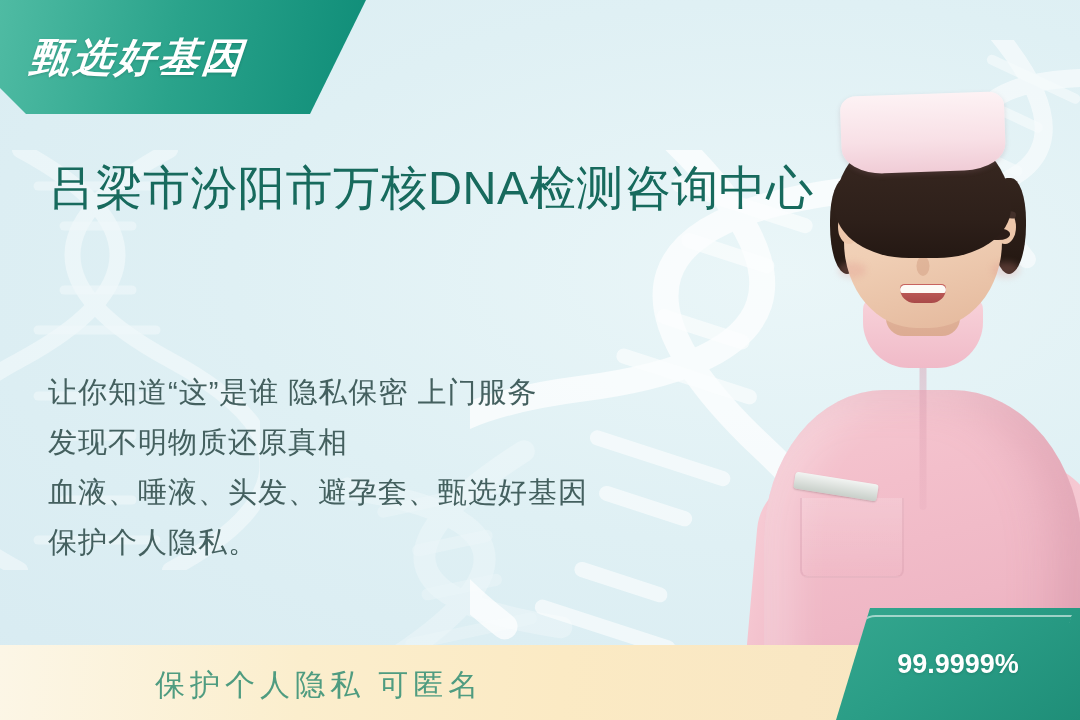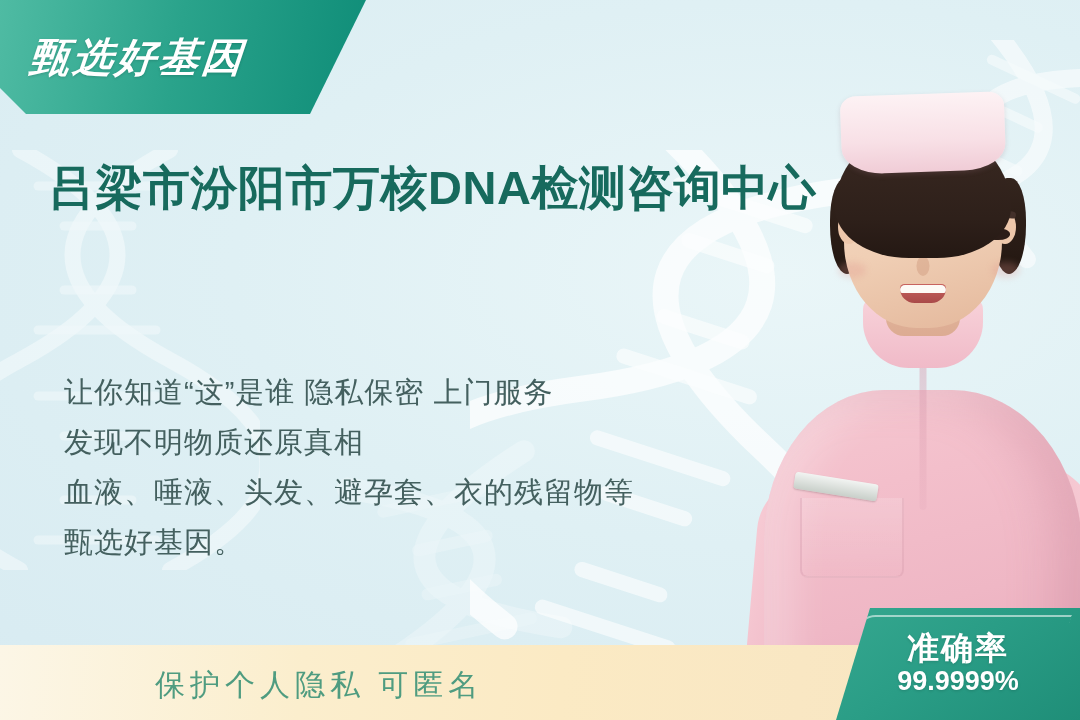--- a/index.html
+++ b/index.html
@@ -181,34 +181,33 @@
     font-style:italic;
     text-shadow:0 1px 3px rgba(0,0,0,.16);
     transform:skewX(-5deg);
   }
 
   
   #headline{
     position:absolute; left:48px; top:158px;
     width:790px;
     color:#176a5d;
-    font-size:47px; font-weight:700;
+    font-size:47px; font-weight:400;
     line-height:1.28;
     letter-spacing:.5px;
   }
 
   
   #body-copy{
     position:absolute; left:48px; top:368px;
     width:720px;
     color:#44605f;
     font-size:29px; font-weight:300;
     line-height:1.72;
     letter-spacing:1px;
-    margin-left:16px;
   }
   #body-copy p{ white-space:nowrap; }
 
   
   #footer-strip{
     position:absolute; left:0; bottom:0;
     width:1080px; height:75px;
     background:linear-gradient(95deg,#fcf6e6 0%,#fbeecd 28%,#fbeaC4 52%,#f9e7c3 74%,#f7e4bf 100%);
   }
   #footer-tagline{
@@ -347,25 +346,24 @@
 
   <div id="brand-banner">
     <div class="brand-text">甄选好基因</div>
   </div>
 
   <h1 id="headline">吕梁市汾阳市万核DNA检测咨询中心</h1>
 
   <div id="body-copy">
     <p>让你知道“这”是谁 隐私保密 上门服务</p>
     <p>发现不明物质还原真相</p>
-    <p>血液、唾液、头发、避孕套、衣的残留物等</p>
-    <p>甄选好基因。</p>
+    <p>血液、唾液、头发、避孕套、甄选好基因</p>
+    <p>保护个人隐私。</p>
   </div>
 
   <div id="footer-strip"></div>
   <div id="footer-tagline">保护个人隐私  可匿名</div>
 
   <div id="accuracy-badge">
-    <div id="accuracy-label">准确率</div>
     <div id="accuracy-value">99.9999%</div>
   </div>
 
 </div>
 
 </body></html>

